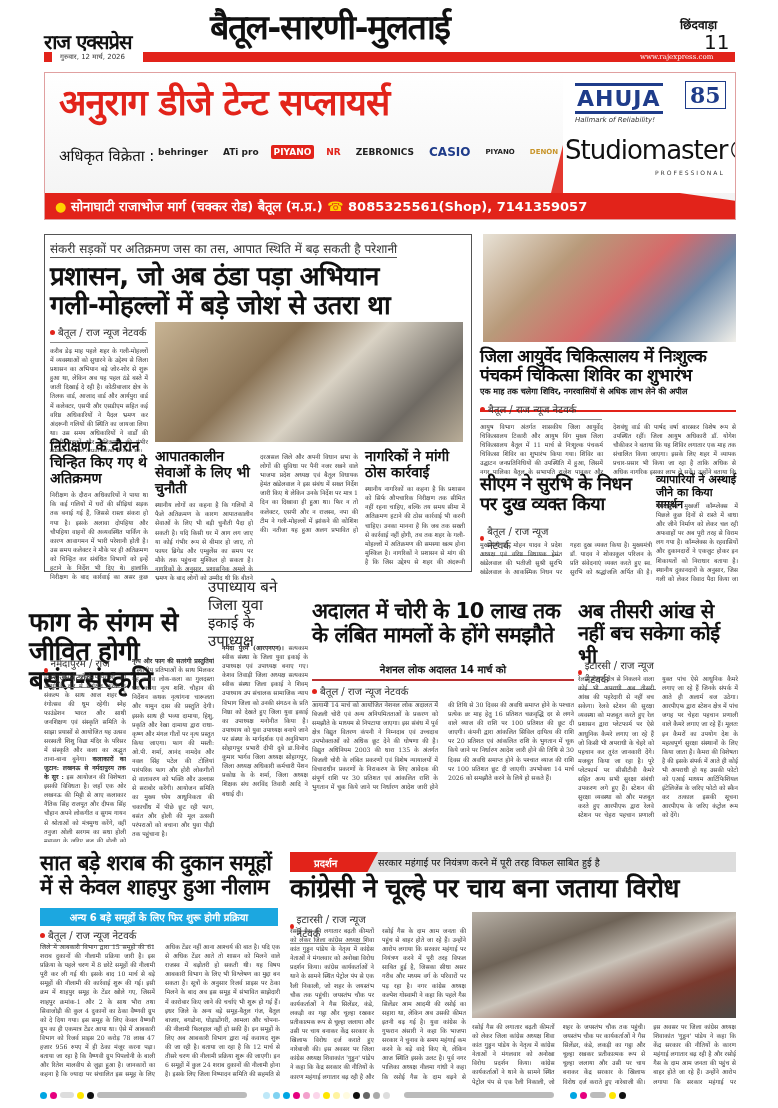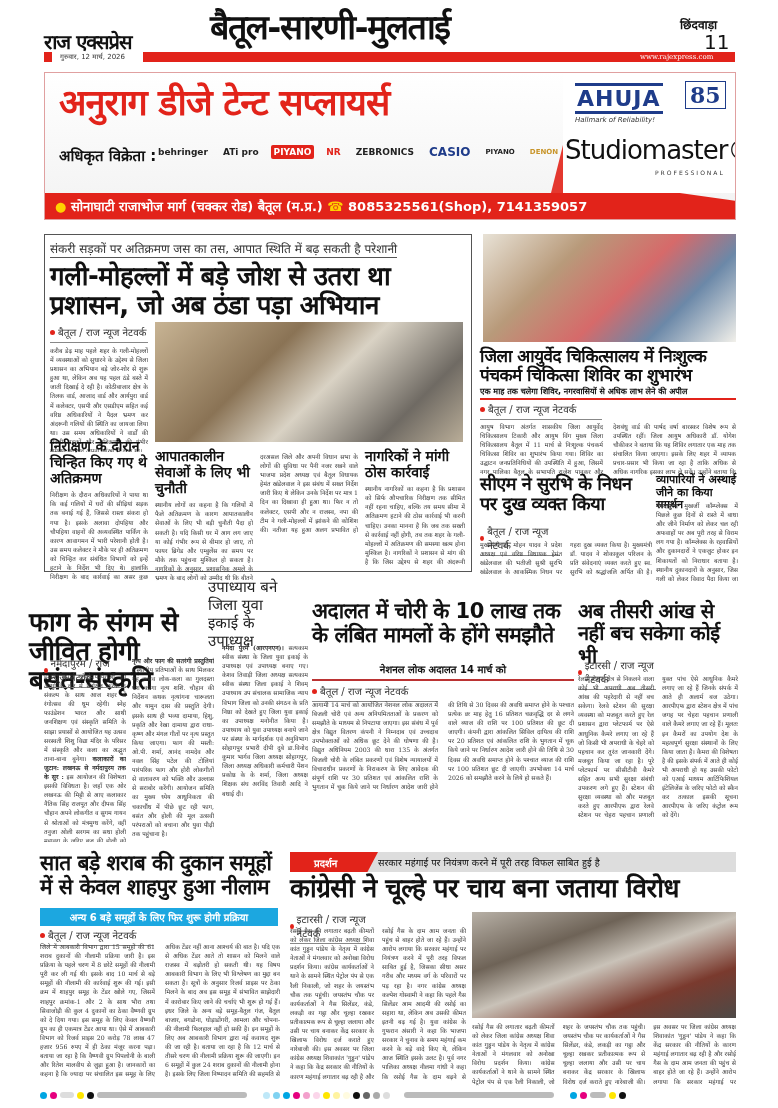--- a/index.html
+++ b/index.html
@@ -19,21 +19,21 @@
 #date{left:60px;top:52px;font-size:7px;color:#333}
 #redbar{left:143px;top:52px;width:592px;height:10px;background:#e2231a}
 #site{left:640px;top:53px;font-size:7px;color:#fff;font-family:"DejaVu Serif",serif}
 #title{left:210px;top:8px;font-size:34px;font-weight:bold;letter-spacing:-1.5px;color:#111}
 #city{left:680px;top:16px;font-size:12px;font-weight:bold}
 #pageno{left:704px;top:30px;font-size:20px;font-weight:normal}
 
 
 #ad{left:44px;top:72px;width:692px;height:148px;border:1px solid #e0a0a0;background:linear-gradient(180deg,#fff 0%,#f2f2f2 100%);overflow:hidden}
 #ad-name{left:14px;top:10px;font-size:36px;color:#e2231a;font-weight:bold;letter-spacing:-1px}
-#ad-auth{left:14px;top:72px;font-size:15px;font-weight:bold;color:#111}
+#ad-auth{left:14px;top:72px;font-size:15px;font-weight:normal;color:#111}
 #ad-brands{left:110px;top:70px;display:flex;gap:9px;align-items:center}
 .brand{font-size:9px;font-weight:bold;color:#222;padding:2px 3px}
 #ad-strip{left:0;top:120px;width:690px;height:26px;background:#e2231a;clip-path:polygon(0 0,92% 0,100% 30%,100% 100%,0 100%)}
 #ad-addr{left:10px;top:124px;font-size:13px;font-weight:bold;color:#fff;white-space:nowrap}
 #ad-right{left:518px;top:0;width:174px;height:120px;background:#fff}
 #ahuja{left:530px;top:10px;font-size:22px;font-weight:bold;color:#1f3c8a;border-top:3px solid #1f3c8a;border-bottom:3px solid #1f3c8a;padding:0 2px;letter-spacing:1px;font-family:"DejaVu Sans",sans-serif}
 #years{left:640px;top:8px;font-size:22px;font-weight:bold;color:#1f3c8a;border:1px solid #1f3c8a;padding:0 4px;font-family:"DejaVu Serif",serif}
 #tagline{left:530px;top:43px;font-size:7px;font-style:italic;color:#333}
 #studio{left:520px;top:62px;font-size:26px;color:#111;letter-spacing:-1px}
 #prof{left:610px;top:96px;font-size:6px;letter-spacing:2px;color:#333}
@@ -41,21 +41,21 @@
 
 
 #top-box{left:44px;top:234px;width:428px;height:338px;border:1px solid #555}
 #kicker{left:50px;top:240px;font-size:12px;color:#333;border-bottom:1px solid #555}
 #top-hl{left:50px;top:262px;font-size:26px}
 #top-photo{left:155px;top:322px;width:308px;height:120px;background:linear-gradient(135deg,#c8b494 0%,#8a7355 35%,#d9d2c4 55%,#6f6a63 80%,#b9ad98 100%)}
 
 
 #ayur-photo{left:483px;top:234px;width:253px;height:108px;background:linear-gradient(135deg,#e8e2d6 0%,#b89a7a 30%,#d66a6a 55%,#6b88a8 75%,#f2f0ea 100%)}
 #ayur-hl{left:480px;top:347px;font-size:17px}
-#ayur-sub{left:480px;top:385px;width:256px;font-size:8px;font-weight:bold;color:#111;border-bottom:2px solid #e2231a;padding-bottom:2px}
+#ayur-sub{left:480px;top:385px;width:256px;font-size:8px;font-weight:bold;color:#111;border-bottom:2px solid #e2231a;padding-bottom:14px}
 
 
 #regbar{left:40px;top:1090px;width:700px;height:10px;display:flex;gap:3px;align-items:center}
 .reg{width:7px;height:7px;border-radius:50%}
 .regbar-grey{height:6px;background:#bbb;border-radius:3px}
 </style>
 </head>
 <body>
 
 <div class="abs" id="logo">राज एक्सप्रेस</div>
@@ -92,22 +92,22 @@
   <div class="abs" id="ahuja">AHUJA</div>
   <div class="abs" id="years">85</div>
   <div class="abs" id="tagline">Hallmark of Reliability!</div>
   <div class="abs" id="studio">Studiomaster®</div>
   <div class="abs" id="prof">PROFESSIONAL</div>
 </div>
 
 <div class="abs" id="top-box"></div>
 <div class="abs" id="kicker">संकरी सड़कों पर अतिक्रमण जस का तस, आपात स्थिति में बढ़ सकती है परेशानी</div>
 <div class="abs hl" id="top-hl">
+  <div>प्रशासन, जो अब ठंडा पड़ा अभियान</div>
   <div>गली-मोहल्लों में बड़े जोश से उतरा था</div>
-  <div>प्रशासन, जो अब ठंडा पड़ा अभियान</div>
 </div>
 <div class="abs" style="left:50px;top:325px;width:98px">
   <div class="byline">
       <span class="dot"></span>
       <span>बैतूल / राज न्यूज नेटवर्क</span>
     </div>
   <div class="body-text" style="margin-top:3px;height:106px;overflow:hidden">करीब डेढ़ माह पहले शहर के गली-मोहल्लों में व्यवस्थाओं को सुधारने के उद्देश्य से जिला प्रशासन का अभियान बड़े जोर-शोर से शुरू हुआ था, लेकिन अब यह पहल ठंडे बस्ते में जाती दिखाई दे रही है। कोठीबाजार क्षेत्र के तिलक वार्ड, आजाद वार्ड और आर्यपुरा वार्ड में कलेक्टर, एसपी और एसडीएम सहित कई वरिष्ठ अधिकारियों ने पैदल भ्रमण कर अंदरूनी गलियों की स्थिति का जायजा लिया था। उस समय अधिकारियों ने वार्डों की संकरी सड़कों और अतिक्रमण की गंभीर समस्या को खुद अपनी आंखों से देखा था।</div>
 </div>
 <div class="photo" id="top-photo"></div>
 

